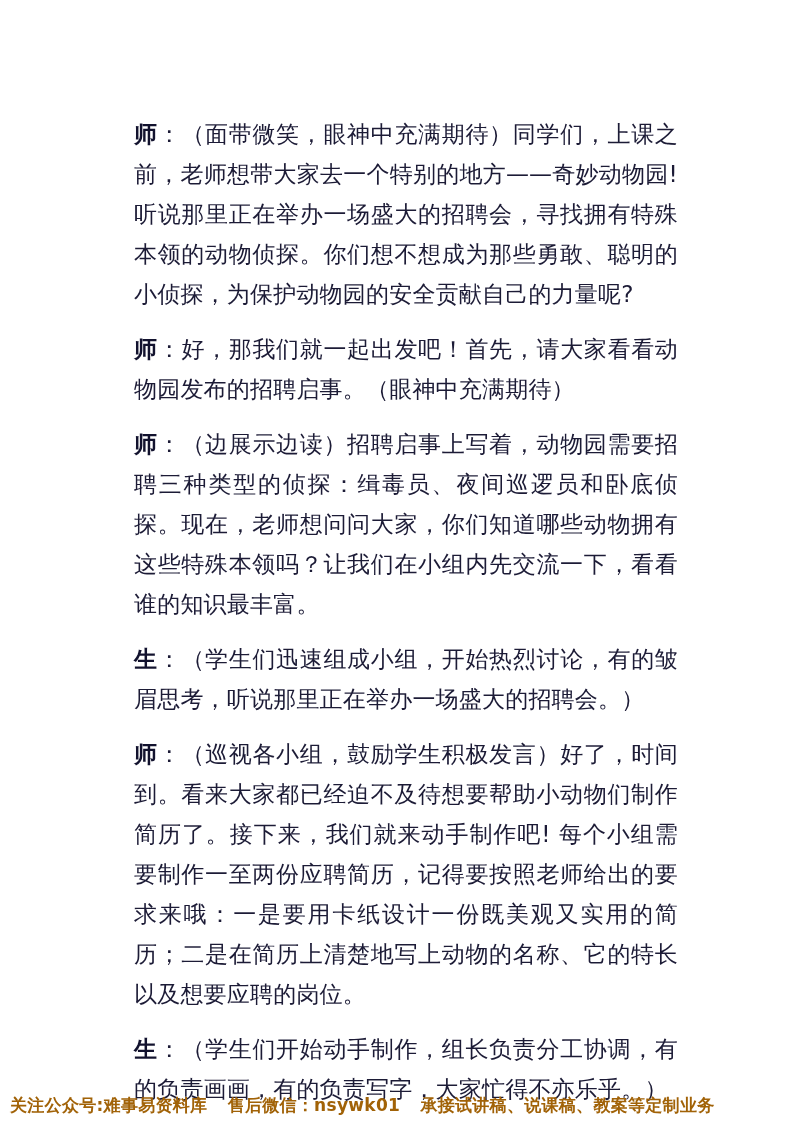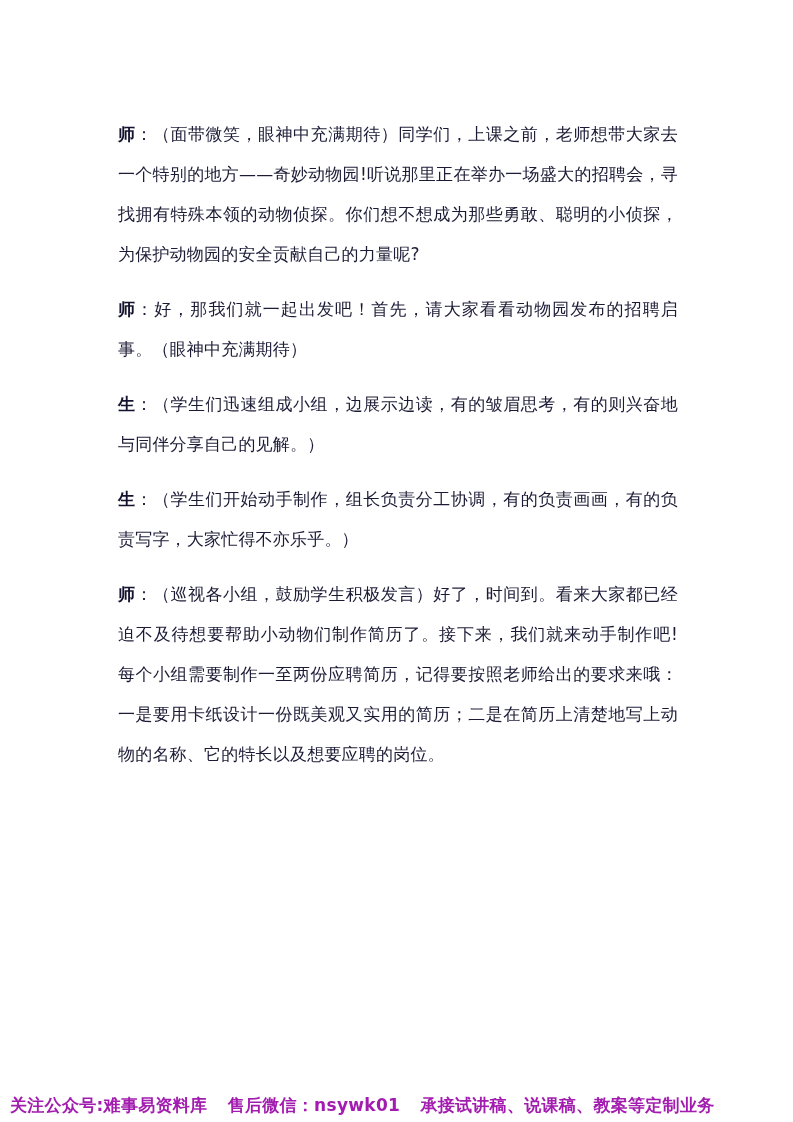--- a/index.html
+++ b/index.html
@@ -1,32 +1,33 @@
 <!DOCTYPE html>
 <html><head>
 <meta charset="utf-8">
 <style>
   html, body { margin: 0; padding: 0; background: #ffffff; }
   body { width: 793px; height: 1122px; position: relative; overflow: hidden;
          font-family: "DejaVu Sans", "Liberation Sans", sans-serif; color: #1c1b36; }
   .page { position: absolute; left: 118px; top: 114px; width: 560px; }
-  .para { font-size: 17px; line-height: 40px; margin: 0 0 15px 0; text-align: justify; letter-spacing: 0.2px; }
+  .para { font-size: 23px; line-height: 40px; margin: 0 0 15px 16px; text-align: justify; letter-spacing: 0.2px; }
   .speaker { font-weight: bold; color: #12122e; }
   .footer { position: absolute; left: 10px; top: 1094px; width: 780px; font-size: 17px; font-weight: bold;
-            color: #a21caf; white-space: nowrap; letter-spacing: 0.3px; }
+            color: #a16207; white-space: nowrap; letter-spacing: 0.3px; }
   .footer span { margin-right: 14px; }
 </style>
 </head>
 <body>
 
 <div class="page">
   <p class="para"><span class="speaker">师</span><span>：</span><span>（面带微笑，眼神中充满期待）同学们，上课之前，老师想带大家去一个特别的地方——奇妙动物园!听说那里正在举办一场盛大的招聘会，寻找拥有特殊本领的动物侦探。你们想不想成为那些勇敢、聪明的小侦探，为保护动物园的安全贡献自己的力量呢?</span></p>
   <p class="para"><span class="speaker">师</span><span>：</span><span>好，那我们就一起出发吧！首先，请大家看看动物园发布的招聘启事。（眼神中充满期待）</span></p>
-  <p class="para"><span class="speaker">生</span><span>：</span><span>（学生们迅速组成小组，边展示边读，有的皱眉思考，有的则兴奋地与同伴分享自己的见解。）</span></p>
+  <p class="para"><span class="speaker">师</span><span>：</span><span>（边展示边读）招聘启事上写着，动物园需要招聘三种类型的侦探：缉毒员、夜间巡逻员和卧底侦探。现在，老师想问问大家，你们知道哪些动物拥有这些特殊本领吗？让我们在小组内先交流一下，看看谁的知识最丰富。</span></p>
+  <p class="para"><span class="speaker">生</span><span>：</span><span>（学生们迅速组成小组，开始热烈讨论，有的皱眉思考，听说那里正在举办一场盛大的招聘会。）</span></p>
+  <p class="para"><span class="speaker">师</span><span>：</span><span>（巡视各小组，鼓励学生积极发言）好了，时间到。看来大家都已经迫不及待想要帮助小动物们制作简历了。接下来，我们就来动手制作吧! 每个小组需要制作一至两份应聘简历，记得要按照老师给出的要求来哦：一是要用卡纸设计一份既美观又实用的简历；二是在简历上清楚地写上动物的名称、它的特长以及想要应聘的岗位。</span></p>
   <p class="para"><span class="speaker">生</span><span>：</span><span>（学生们开始动手制作，组长负责分工协调，有的负责画画，有的负责写字，大家忙得不亦乐乎。）</span></p>
-  <p class="para"><span class="speaker">师</span><span>：</span><span>（巡视各小组，鼓励学生积极发言）好了，时间到。看来大家都已经迫不及待想要帮助小动物们制作简历了。接下来，我们就来动手制作吧! 每个小组需要制作一至两份应聘简历，记得要按照老师给出的要求来哦：一是要用卡纸设计一份既美观又实用的简历；二是在简历上清楚地写上动物的名称、它的特长以及想要应聘的岗位。</span></p>
 </div>
 
 <div class="footer">
   <span>关注公众号:难事易资料库</span>
   <span>售后微信：nsywk01</span>
   <span>承接试讲稿、说课稿、教案等定制业务</span>
 </div>
 
 </body></html>

